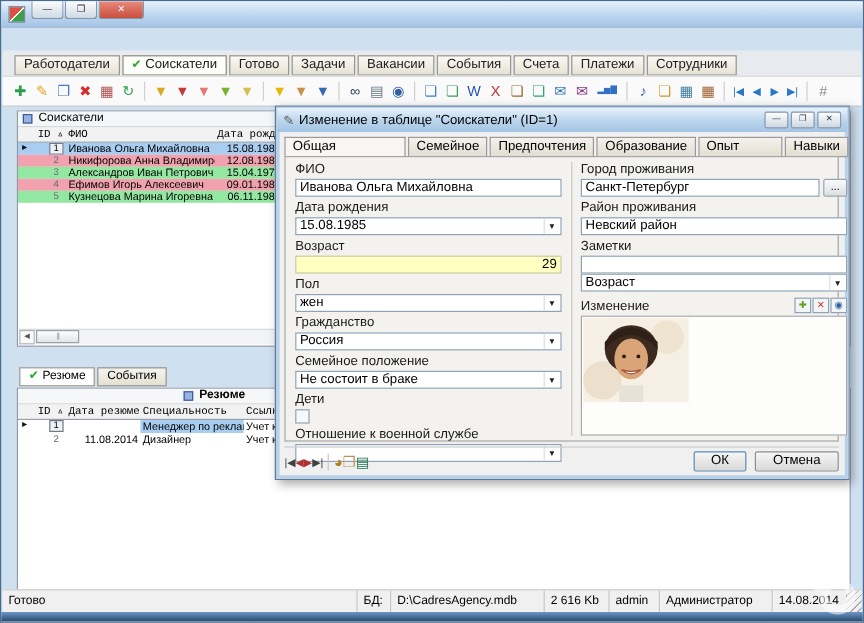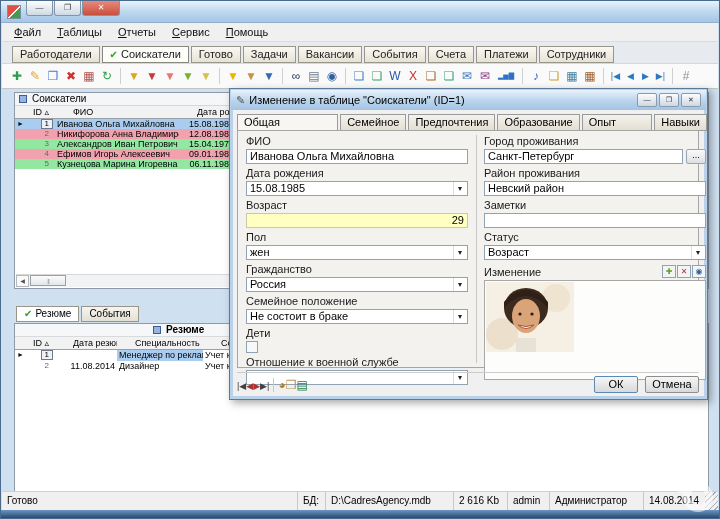--- a/index.html
+++ b/index.html
@@ -43,21 +43,21 @@
   .panel{position:absolute;background:#fff;border:1px solid #8e9aa8;}
   #top-panel{left:12px;top:3px;width:695px;height:197px;}
   .pcap{height:13px;background:#f4f6f8;border-bottom:1px solid #d4d8dc;position:relative;
     font-size:10px;line-height:12px;}
   .capbox{position:absolute;left:4px;top:2px;width:8px;height:8px;border:1px solid #3a5a9a;
     background:#9ab4e0;}
   .capname{position:absolute;left:17px;top:0;}
   .capcount{position:absolute;right:4px;top:0;}
   .ghead{display:flex;height:13px;background:#f2f2f2;border-bottom:1px solid #9aa0a8;
     font-size:9px;line-height:12px;overflow:hidden;}
-  .gh{flex:none;padding:0 18px;white-space:nowrap;overflow:hidden;}
+  .gh{flex:none;padding:0 2px;white-space:nowrap;overflow:hidden;font-family:Liberation Mono, monospace;}
   .grow{display:flex;height:10px;font-size:9px;line-height:10px;overflow:hidden;}
   .gc{flex:none;padding:0 2px;white-space:nowrap;overflow:hidden;}
   .tone-blue{background:#a9cdf0;}
   .tone-pink{background:#f2a2ae;}
   .tone-green{background:#93e8a1;}
   .rowmark{float:left;font-size:7px;line-height:10px;color:#111;}
   .idbox{float:right;border:1px solid #6e7a86;background:#eef2f6;padding:0 3px;
     font-size:8px;line-height:8px;}
   .idplain{float:right;color:#667;padding-right:4px;font-size:8px;}
   .r{text-align:right;justify-content:flex-end;}
@@ -121,21 +121,21 @@
   .photo{width:88px;height:70px;margin:1px;float:left;}
   .dlg-bottom{position:absolute;left:7px;right:8px;bottom:5px;height:22px;
     border-top:1px solid #cccccc;display:flex;align-items:center;padding-top:2px;}
   .dnav{width:14px;text-align:center;font-size:9px;}
   .dsep{width:1px;height:14px;background:#c8c8c8;margin:0 4px;}
   .dico{width:17px;text-align:center;font-size:12px;}
   .dlgbtns{margin-left:auto;display:flex;gap:7px;}
   .pushbtn{height:17px;border:1px solid #8e8e8e;border-radius:2px;font-size:11px;
     line-height:15px;text-align:center;background:linear-gradient(#f6f6f6,#d9d9d9);}
   #btn-ok{width:44px;border-color:#5a8ab5;}
-  #btn-cancel{width:54px;}
+  #btn-cancel{width:70px;}
   
   .statusbar{position:absolute;left:1px;right:1px;bottom:8px;height:19px;background:#f0f0f0;
     border-top:1px solid #cfcfcf;display:flex;align-items:center;font-size:10px;}
   .scell{height:19px;line-height:18px;padding:0 5px;border-left:1px solid #c8c8c8;
     white-space:nowrap;overflow:hidden;flex:none;}
   .scell.first{border-left:none;flex:1;}
   .grip{width:13px;height:19px;border-left:none;
     background:repeating-linear-gradient(135deg,transparent 0 3px,#aab 3px 4px);}
   .bottomstrip{position:absolute;left:0;right:0;bottom:0;height:8px;
     background:linear-gradient(#6d95c4,#27496f);}
@@ -154,27 +154,20 @@
 
   <div class="titlebar">
     <span class="appicon"></span>
     <span class="winbtns">
       <span class="wbtn">—</span>
       <span class="wbtn">❐</span>
       <span class="wbtn close">✕</span>
     </span>
   </div>
 
-  <div class="menubar" id="menubar">
-      <span class="menu-item"><u>Ф</u>айл</span>
-      <span class="menu-item"><u>Т</u>аблицы</span>
-      <span class="menu-item"><u>О</u>тчеты</span>
-      <span class="menu-item"><u>С</u>ервис</span>
-      <span class="menu-item"><u>П</u>омощь</span>
-    </div>
   <div class="tabrow" id="maintabs">
       <div class="mtab">
         <span>Работодатели</span>
       </div>
       <div class="mtab active">
         <span class="tabcheck">✔</span>
         <span>Соискатели</span>
       </div>
       <div class="mtab">
         <span>Готово</span>
@@ -443,21 +436,20 @@
 
       <div class="flab">Город проживания</div>
           <div class="frow">
             <div class="finput" style="flex: 1 1 0%;">Санкт-Петербург</div>
             <span class="browse">...</span>
           </div>
           <div class="flab">Район проживания</div>
           <div class="finput">Невский район</div>
           <div class="flab">Заметки</div>
           <div class="finput"></div>
-          <div class="flab">Статус</div>
           <div class="finput combo"><span class="cval">Возраст</span><span class="carrow">▾</span></div>
           <div class="piclabrow">
             <span class="flab" style="margin: 0px;">Изменение</span>
             <span class="pictools">
               <span class="pbtn" style="color: rgb(95, 160, 32);">✚</span>
               <span class="pbtn" style="color: rgb(192, 48, 48);">✕</span>
               <span class="pbtn" style="color: rgb(48, 96, 160);">◉</span>
             </span>
           </div>
           <div class="picbox">

